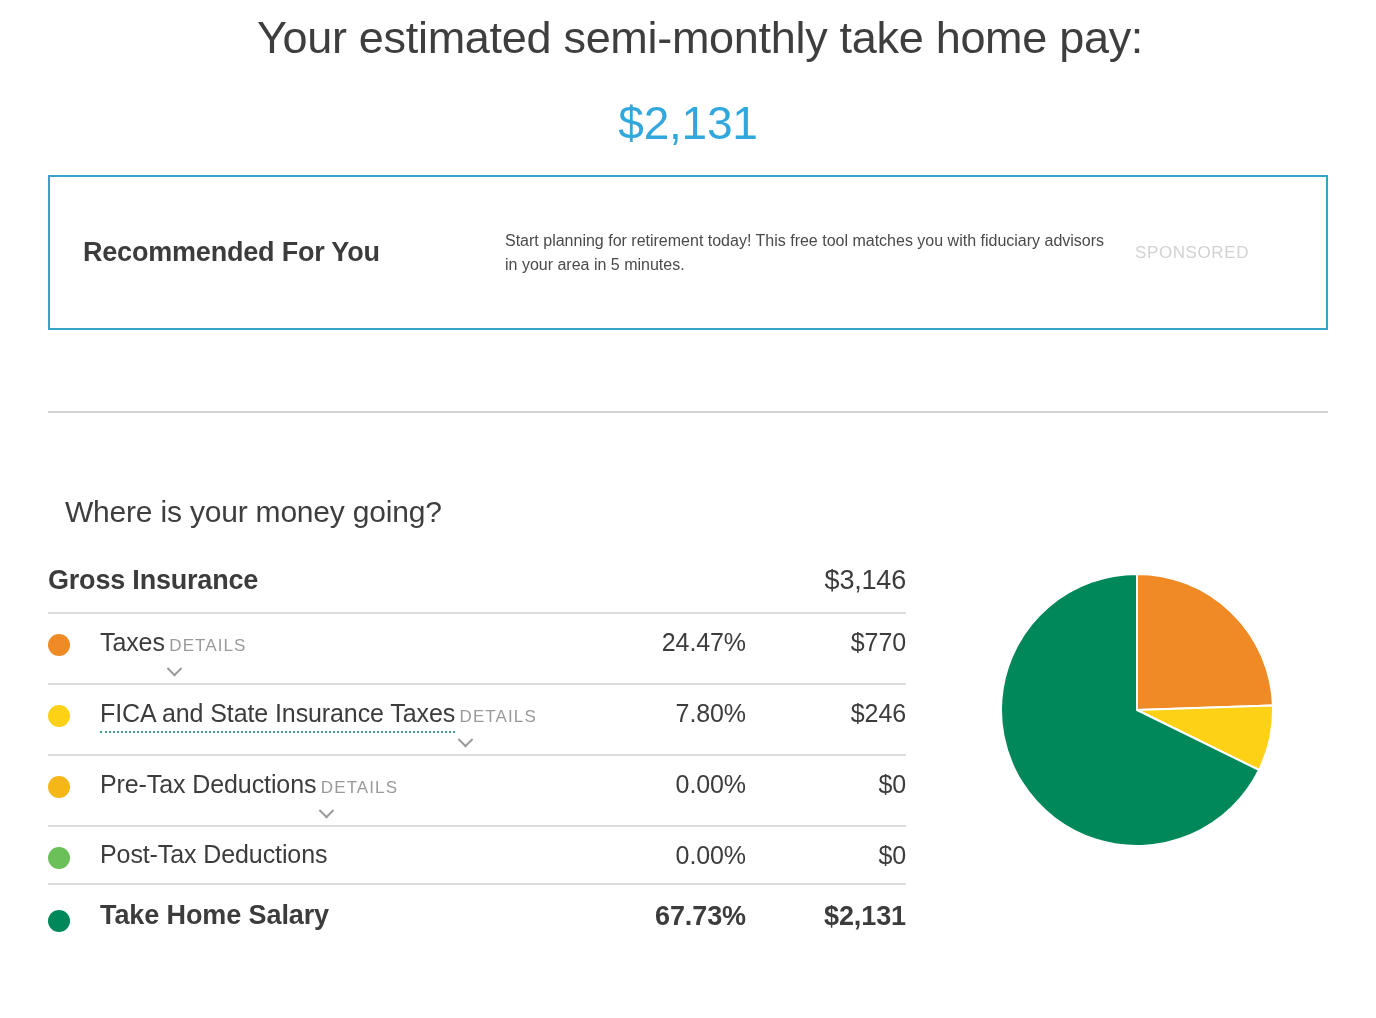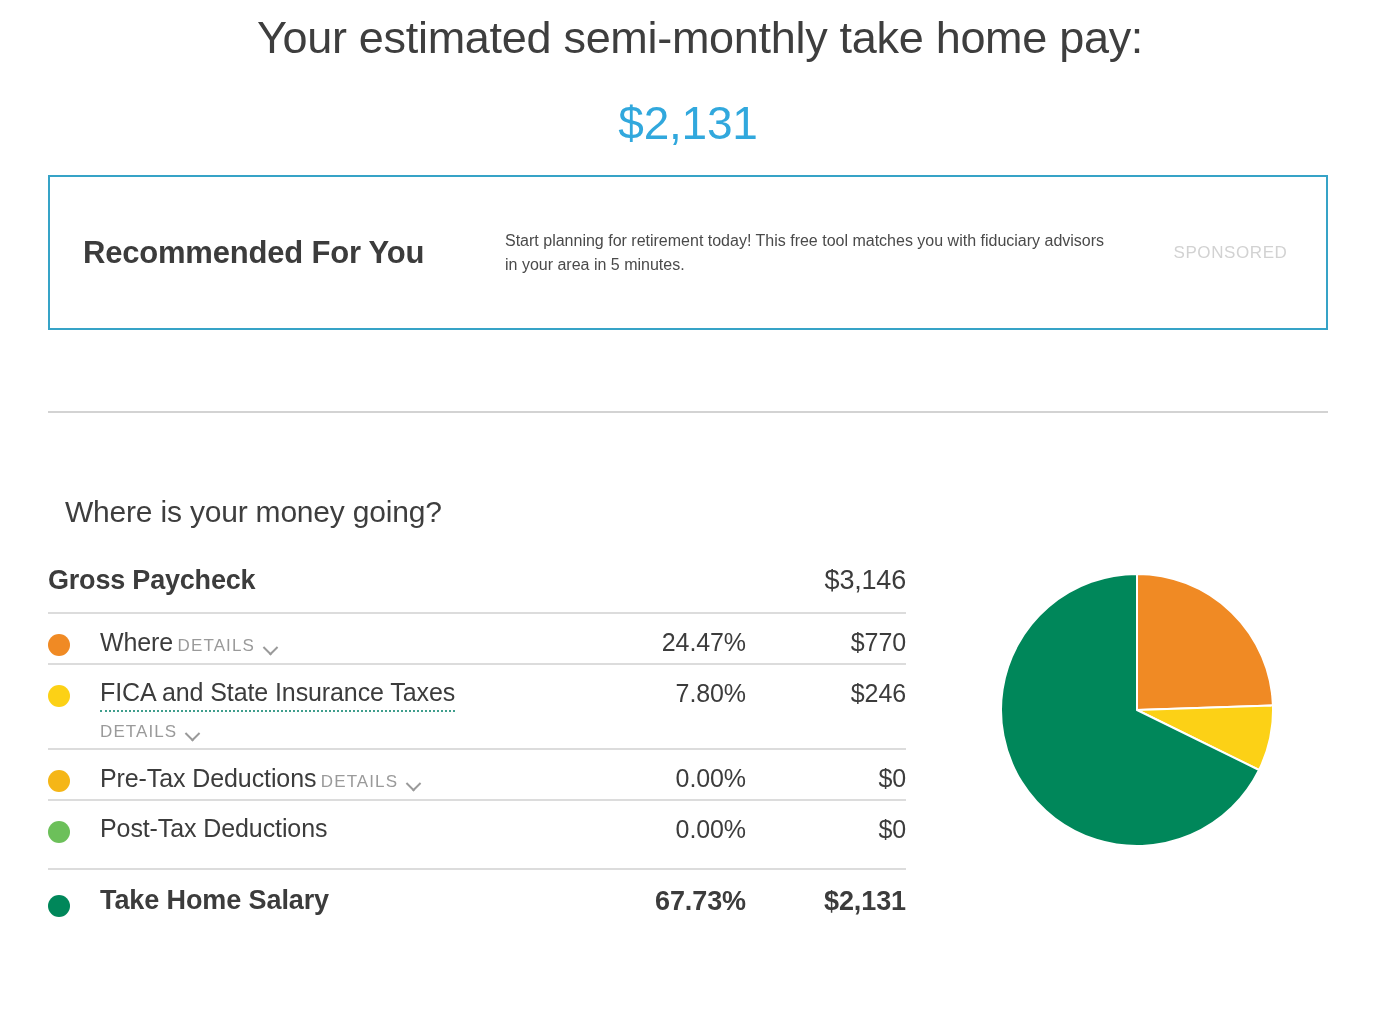--- a/index.html
+++ b/index.html
@@ -39,35 +39,35 @@
     left: 48px; top: 175px;
     width: 1280px; height: 155px;
     border: 2px solid #36a3c7;
     background: #ffffff;
     display: flex;
     align-items: center;
   }
   .promo-title {
     width: 455px;
     padding-left: 33px;
-    font-size: 31px;
+    font-size: 27px;
     font-weight: bold;
     color: #3c3c3c;
     letter-spacing: -0.2px;
   }
   .promo-body {
     width: 610px;
     font-size: 16px;
     line-height: 1.5;
     color: #4a4a4a;
     padding-right: 10px;
   }
   .promo-sponsored {
     flex: 1;
-    text-align: center;
+    text-align: left;
     padding-left: 20px;
     font-size: 17px;
     letter-spacing: 0.6px;
     color: #d2d2d2;
   }
 
   
   .divider {
     position: absolute;
     left: 48px; top: 411px;
@@ -144,23 +144,24 @@
     padding-bottom: 3px;
   }
   .item-label.bold { font-weight: bold; font-size: 27px; }
 
   .details {
     margin-top: 10px;
     font-size: 17px;
     letter-spacing: 1.1px;
     color: #9a9a9a;
     display: inline-flex;
-    align-items: flex-end;
+    align-items: flex-start;
     gap: 10px;
     cursor: pointer;
+    flex-direction: column;
   }
   .chev {
     display: inline-block;
     width: 11px; height: 11px;
     border-right: 2px solid #9a9a9a;
     border-bottom: 2px solid #9a9a9a;
     transform: rotate(45deg) translate(-2px,-2px);
   }
 
   .pct-cell {
@@ -203,30 +204,30 @@
     <div class="promo-sponsored">SPONSORED</div>
   </div>
 
   <div class="divider"></div>
 
   <div class="section-title">Where is your money going?</div>
 
   <div class="table">
 
     <div class="row gross-row">
-      <div class="gross-label">Gross Paycheck</div>
+      <div class="gross-label">Gross Insurance</div>
       <div class="gross-value">$3,146</div>
     </div>
 
     <div class="row row-sep item-row">
       <div class="dot-cell">
         <span class="dot" style="background:#f08a24"></span>
       </div>
       <div class="label-cell">
-        <span class="item-label">Where</span>
+        <span class="item-label">Taxes</span>
         <div class="details">
           <span>DETAILS</span>
           <span class="chev"></span>
         </div>
       </div>
       <div class="pct-cell">24.47%</div>
       <div class="amt-cell">$770</div>
     </div>
 
     <div class="row row-sep item-row">
@@ -252,21 +253,21 @@
         <span class="item-label">Pre-Tax Deductions</span>
         <div class="details">
           <span>DETAILS</span>
           <span class="chev"></span>
         </div>
       </div>
       <div class="pct-cell">0.00%</div>
       <div class="amt-cell">$0</div>
     </div>
 
-    <div class="row row-sep item-row" style="padding-bottom:24px">
+    <div class="row row-sep item-row" style="padding-bottom:13px">
       <div class="dot-cell">
         <span class="dot" style="background:#6cc05a"></span>
       </div>
       <div class="label-cell">
         <span class="item-label">Post-Tax Deductions</span>
       </div>
       <div class="pct-cell">0.00%</div>
       <div class="amt-cell">$0</div>
     </div>
 

